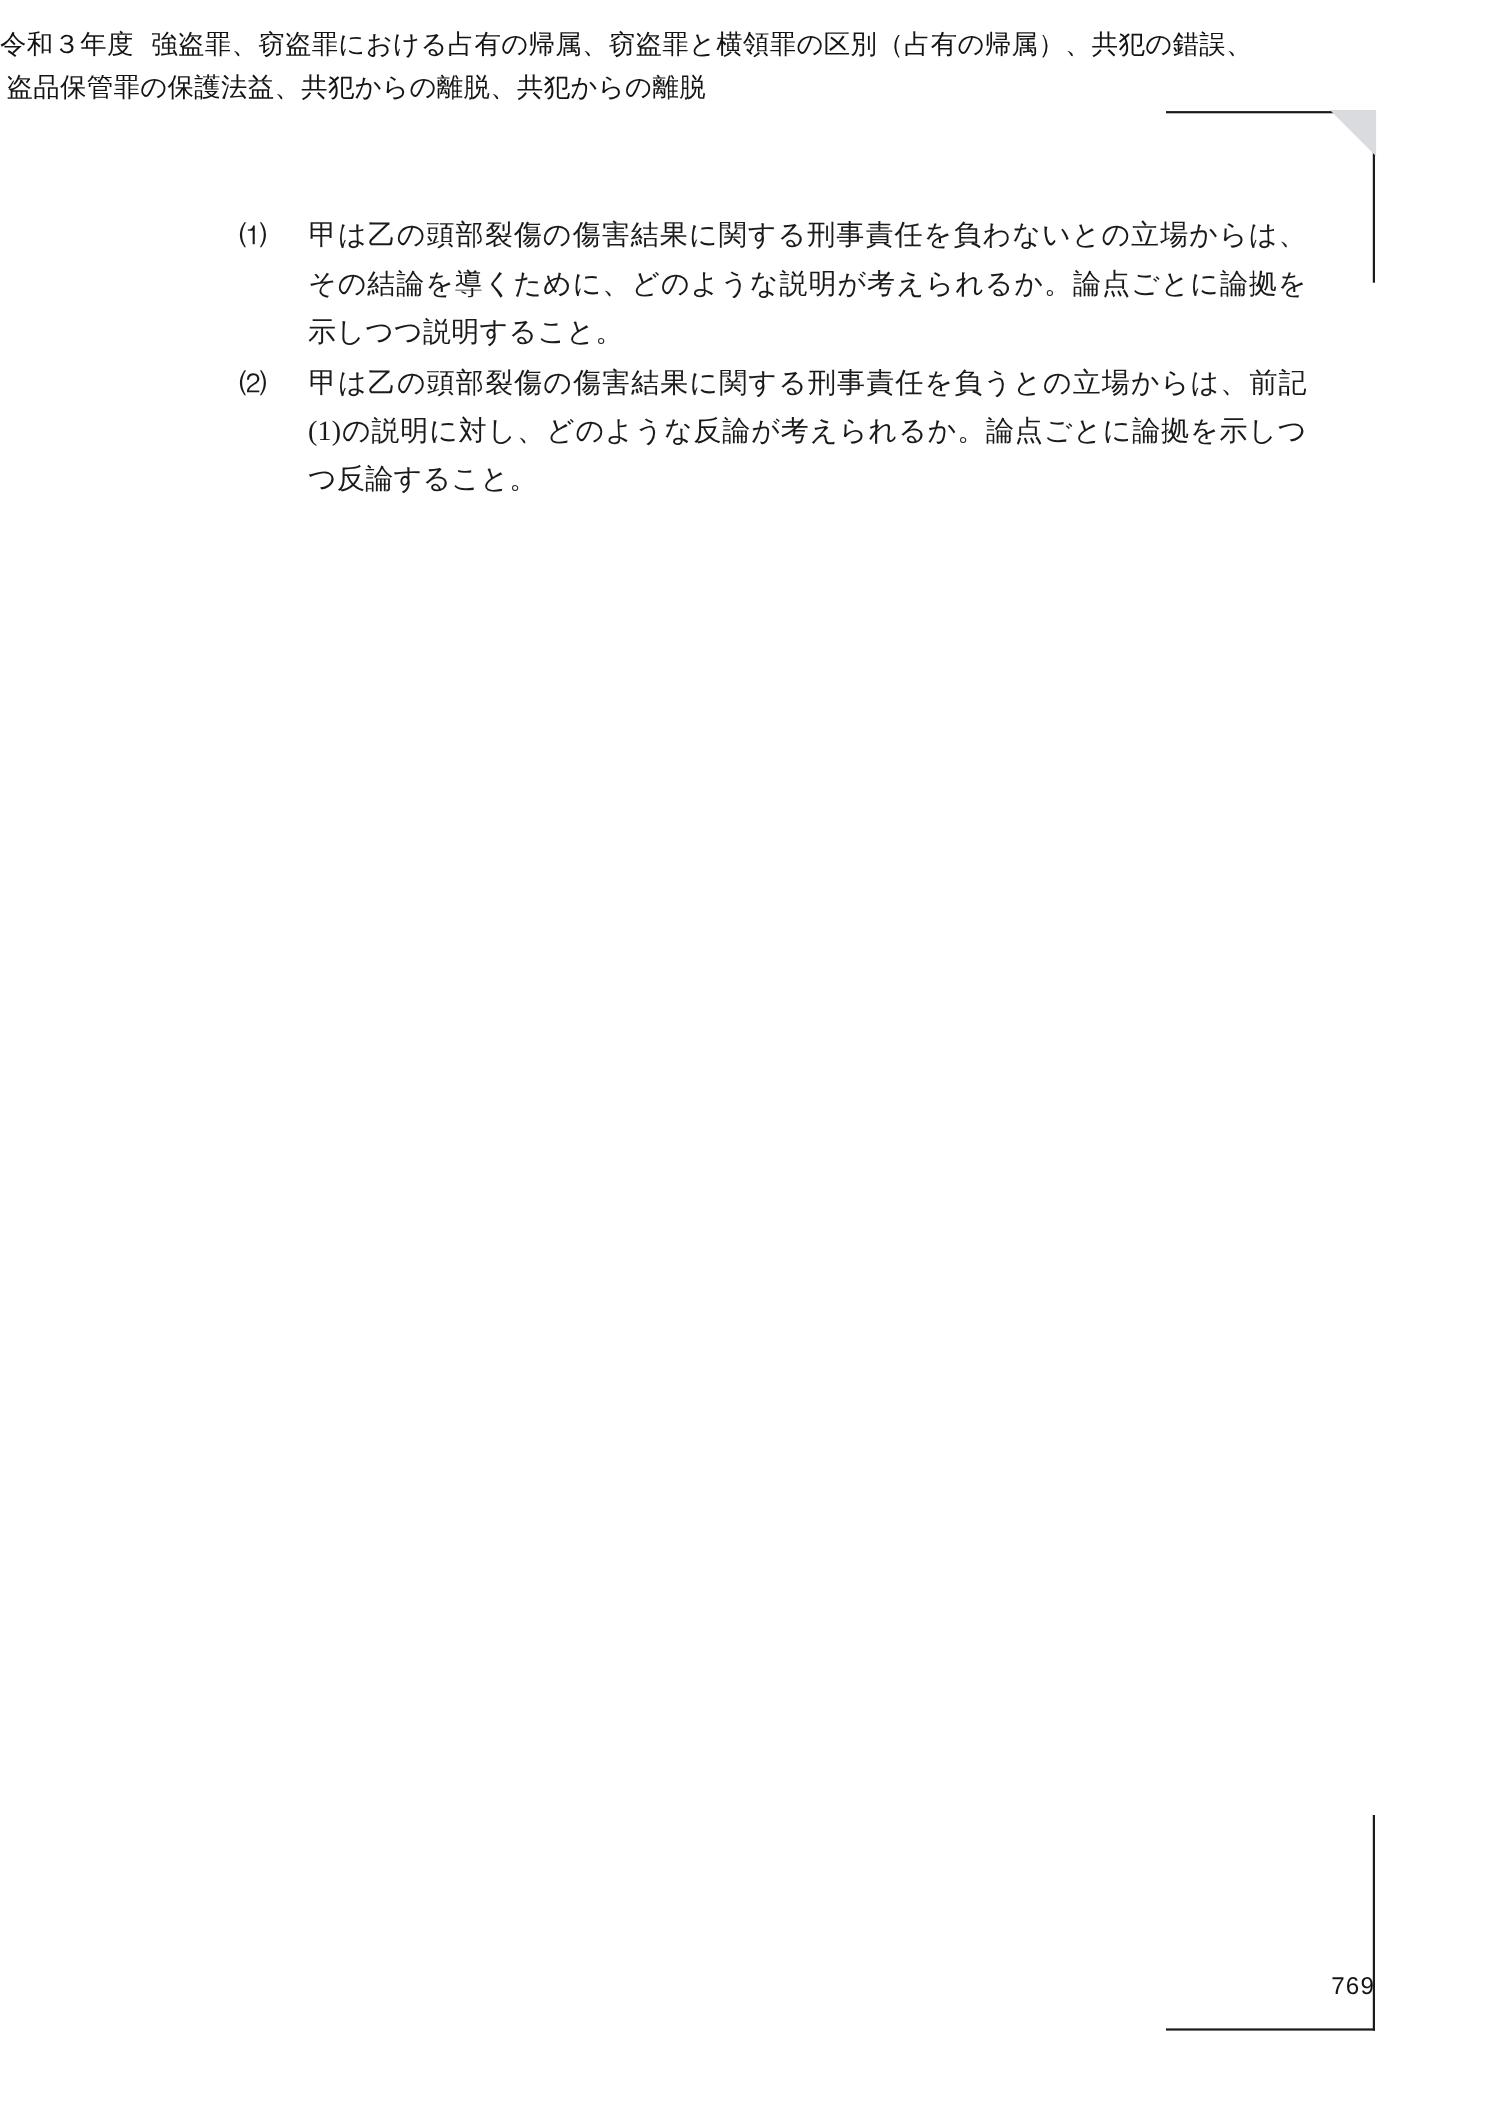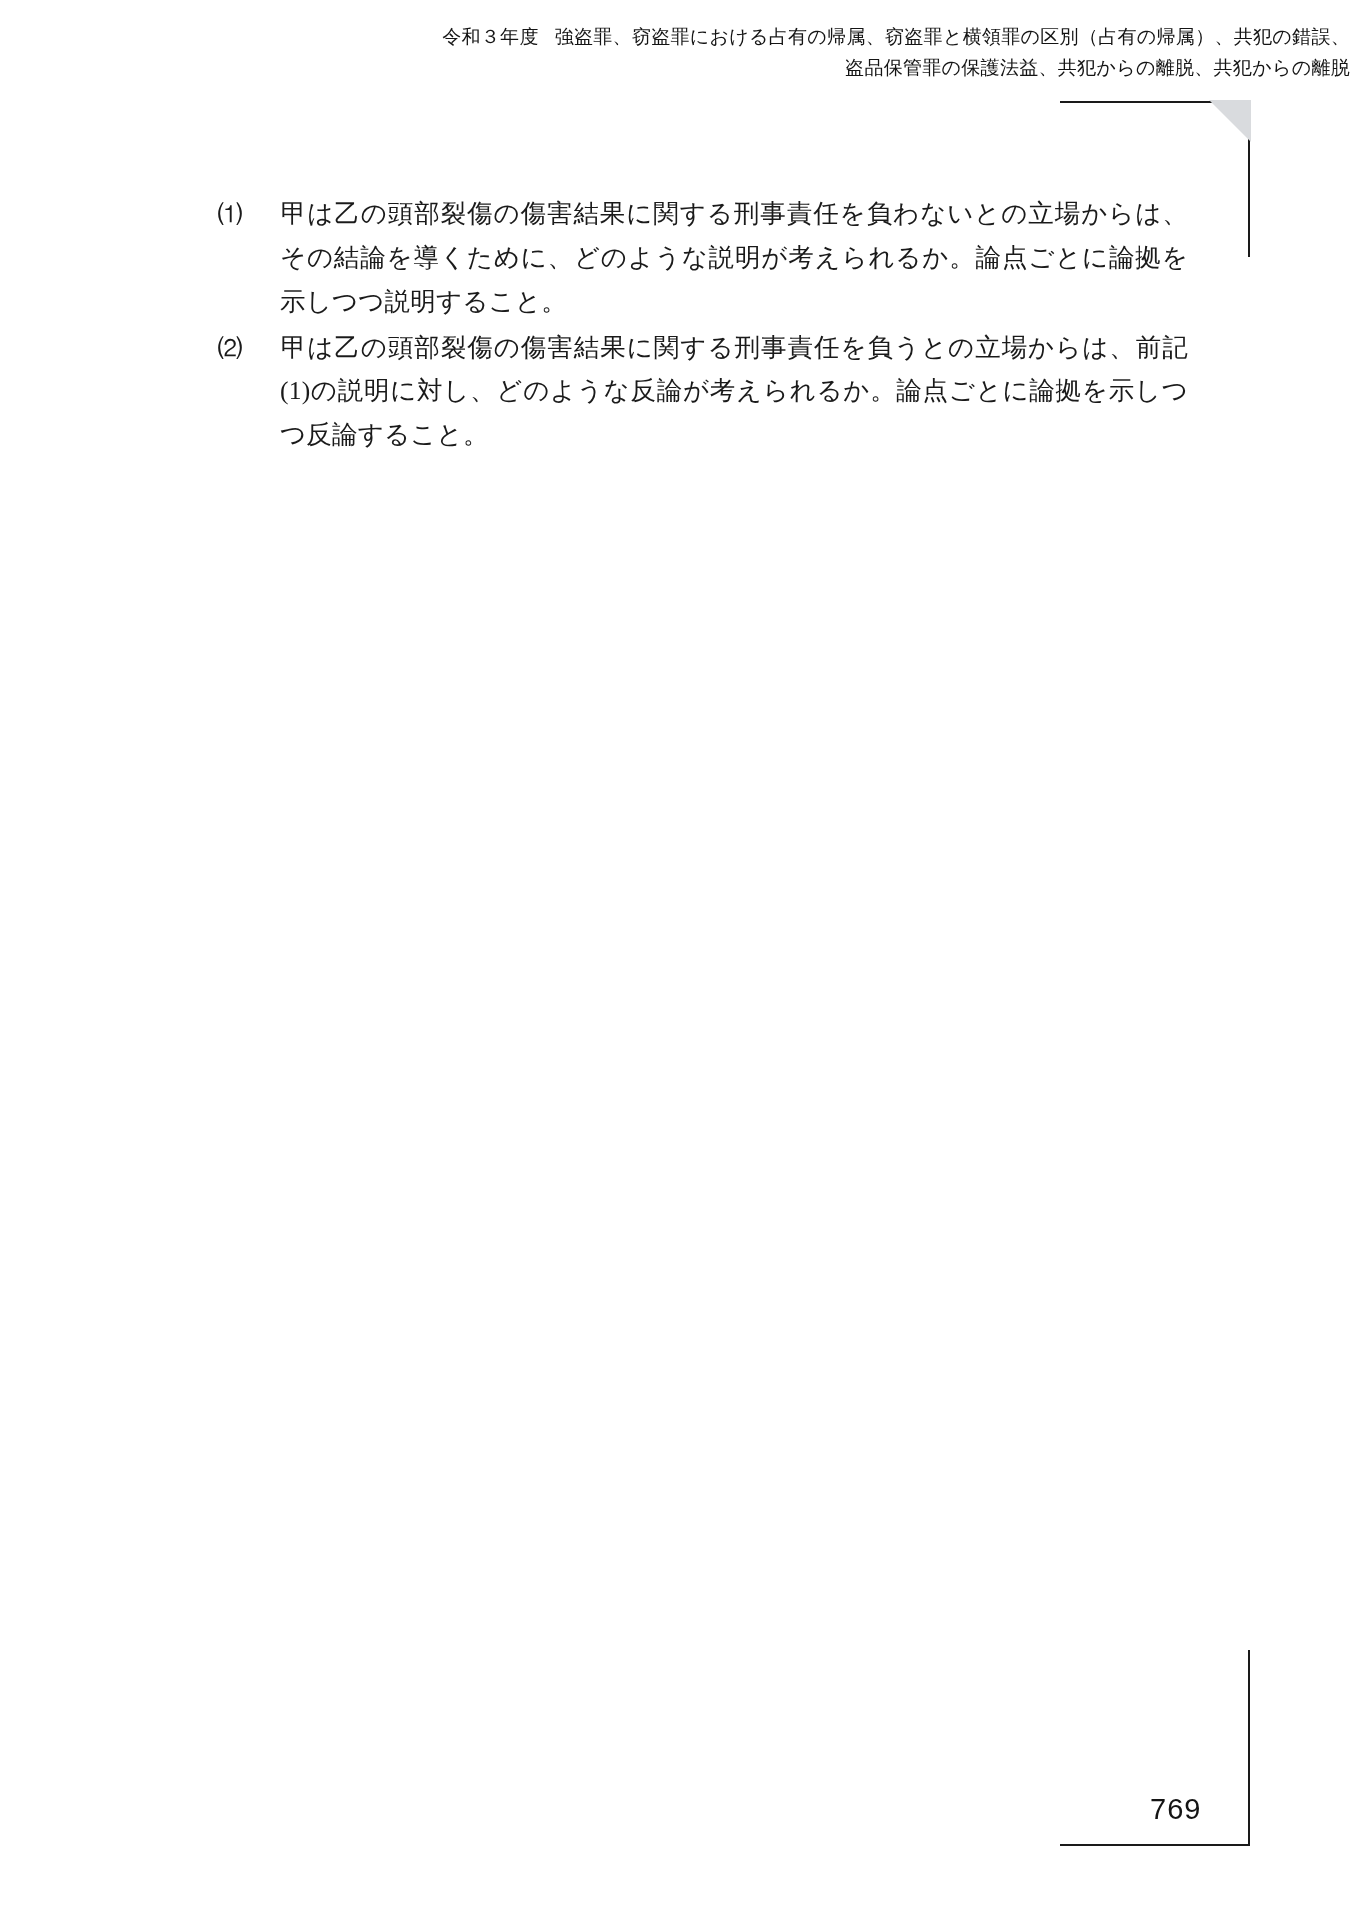--- a/index.html
+++ b/index.html
@@ -20,23 +20,23 @@
     position: absolute;
     inset: 0;
   }
 
   
   .running-head {
     position: absolute;
     left: 0;
     top: 22px;
     width: 1350px;
-    text-align: right;
+    text-align: left;
     font-family: "Liberation Sans", "DejaVu Sans", sans-serif;
-    font-size: 19px;
+    font-size: 24px;
     line-height: 1.62;
     letter-spacing: 0.3px;
     color: #141414;
   }
   .running-head .line1 { display: block; }
   .running-head .line2 { display: block; padding-left: 6px; }
   .running-head .rh-year { margin-right: 16px; }
 
   
   .corner-top-rule {
@@ -81,22 +81,23 @@
     height: 0;
     border-top: 2px solid #1a1a1a;
   }
 
   
   .folio {
     position: absolute;
     left: 1150px;
     top: 1793px;
     width: 100px;
+    text-align: right;
     font-family: "Liberation Sans", "DejaVu Sans", sans-serif;
-    font-size: 29px;
+    font-size: 22px;
     letter-spacing: 1px;
     color: #141414;
   }
 
   
   .body-block {
     position: absolute;
     left: 218px;
     top: 192px;
     width: 970px;

